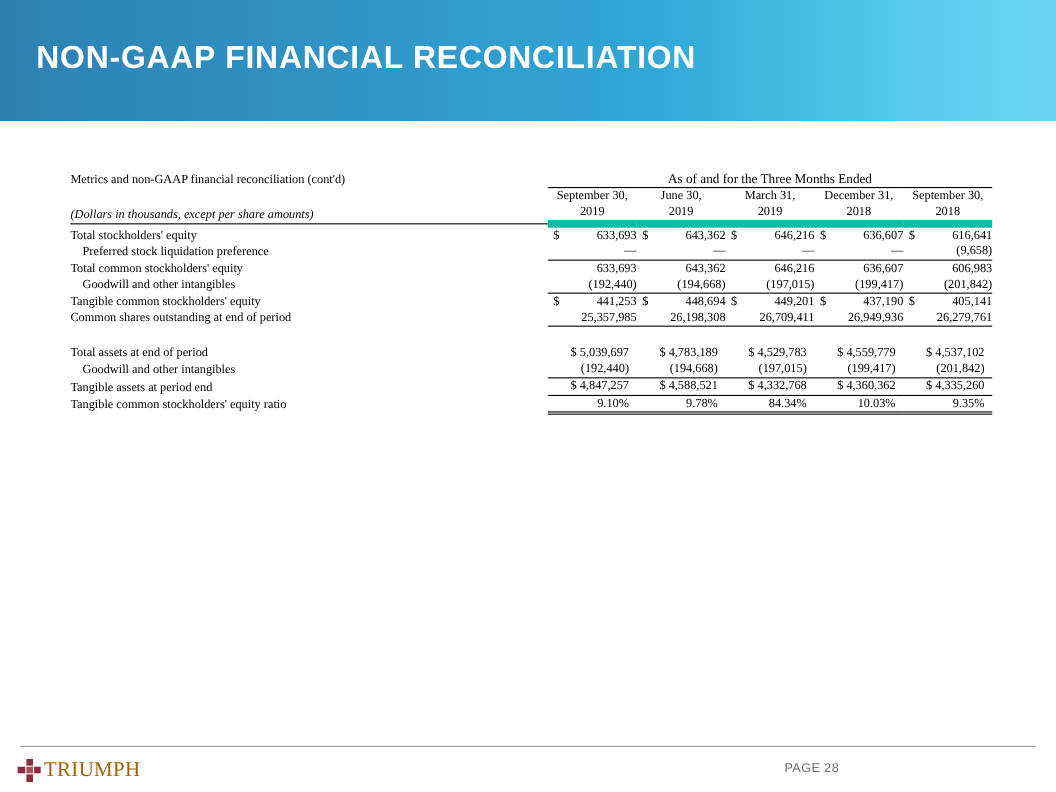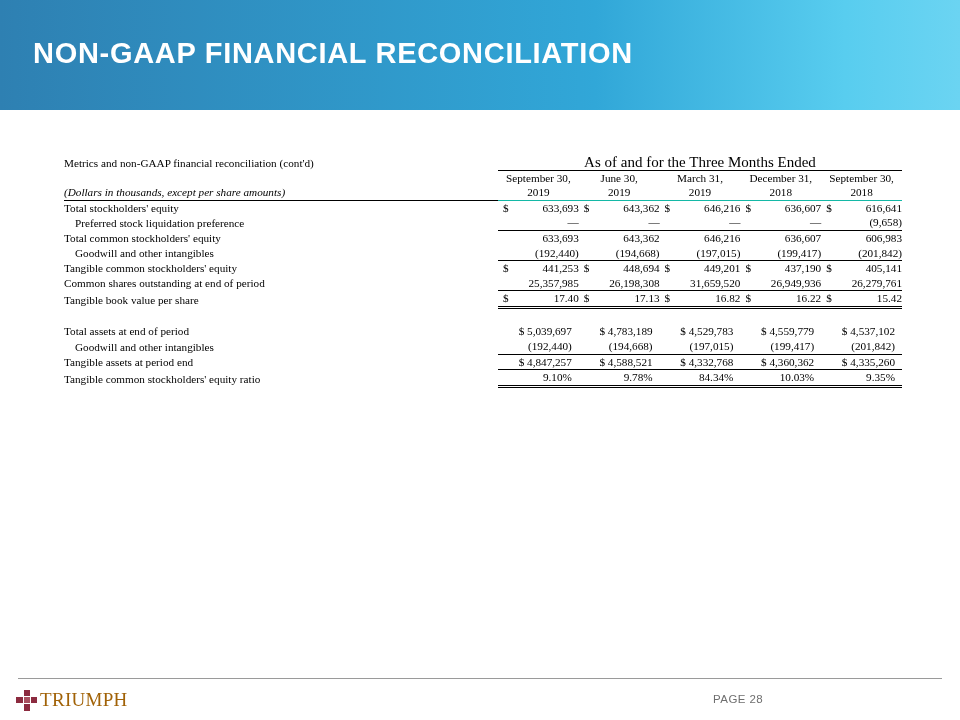--- a/index.html
+++ b/index.html
@@ -90,28 +90,28 @@
   td.dbl {
     border-top: 1px solid #000;
     border-bottom: 3px double #000;
   }
   tr.gap td { height: 17px; line-height: 17px; }
 
   
   td.grouphead {
     text-align: center;
     border-bottom: 1px solid #000;
-    font-size: 15px;
+    font-size: 12px;
   }
   td.colhead {
     text-align: center;
   }
   td.colhead2 {
     text-align: center;
-    border-bottom: 1px solid #14b8a6;
+    border-bottom: 7px solid #14b8a6;
   }
   td.metrics { text-align: left; }
 
   
   td.label.ul-label { border-bottom: 1px solid #000; }
 
   
   #footer-rule {
     position: absolute;
     left: 18px; top: 678px;
@@ -239,33 +239,25 @@
           <td class="val"><span class="cur">$</span><span>448,694</span></td>
           <td class="val"><span class="cur">$</span><span>449,201</span></td>
           <td class="val"><span class="cur">$</span><span>437,190</span></td>
           <td class="val"><span class="cur">$</span><span>405,141</span></td>
         </tr>
 
         <tr>
           <td class="label">Common shares outstanding at end of period</td>
           <td class="val ul">25,357,985</td>
           <td class="val ul">26,198,308</td>
-          <td class="val ul">31,659,520</td>
+          <td class="val ul">26,709,411</td>
           <td class="val ul">26,949,936</td>
           <td class="val ul">26,279,761</td>
         </tr>
 
-        <tr>
-          <td class="label">Tangible book value per share</td>
-          <td class="val dbl"><span class="cur">$</span><span>17.40</span></td>
-          <td class="val dbl"><span class="cur">$</span><span>17.13</span></td>
-          <td class="val dbl"><span class="cur">$</span><span>16.82</span></td>
-          <td class="val dbl"><span class="cur">$</span><span>16.22</span></td>
-          <td class="val dbl"><span class="cur">$</span><span>15.42</span></td>
-        </tr>
 
         <tr class="gap">
           <td></td>
           <td></td>
           <td></td>
           <td></td>
           <td></td>
           <td></td>
         </tr>
 

